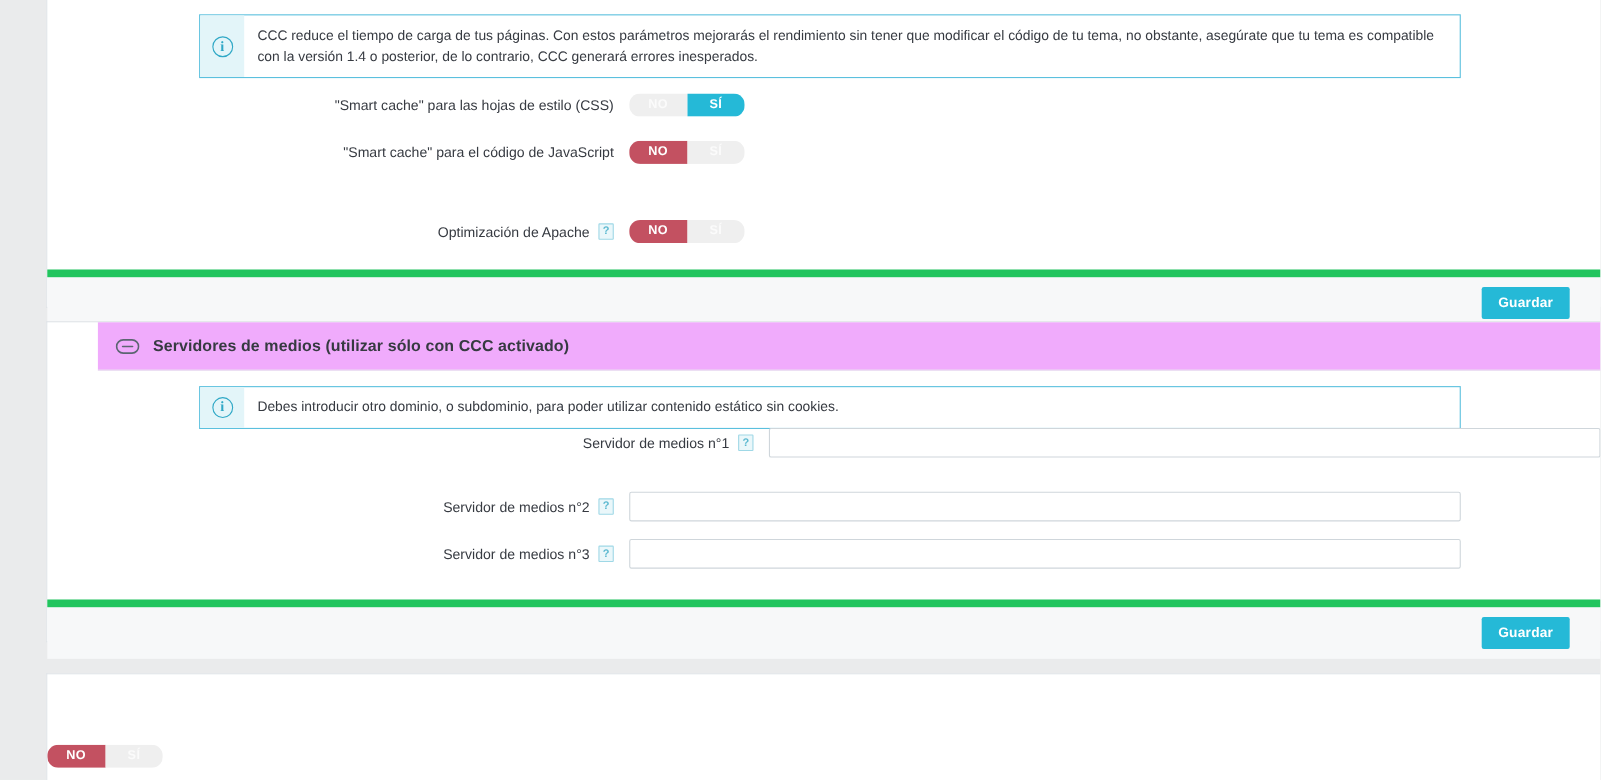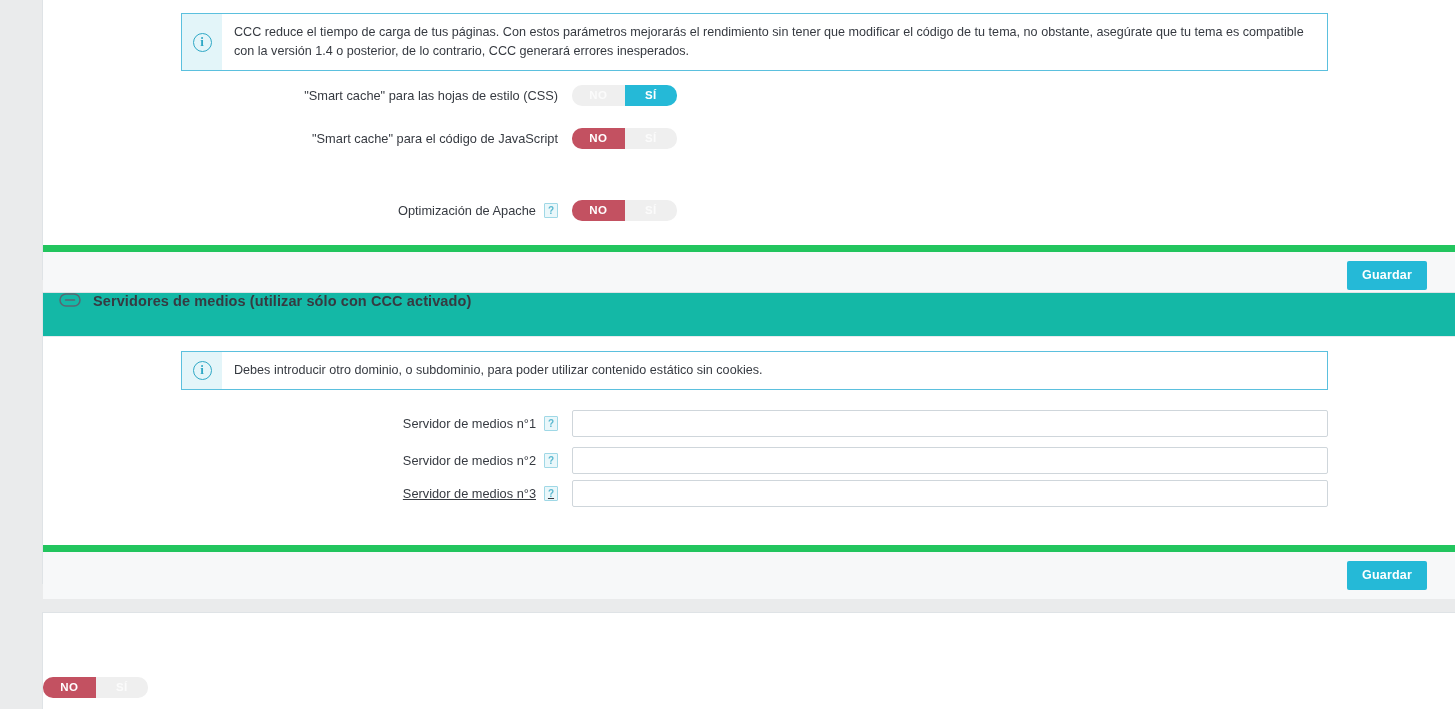--- a/index.html
+++ b/index.html
@@ -18,25 +18,26 @@
   .panel {
     position: absolute;
     left: 42px;
     right: 0;
     background: #ffffff;
     border: 1px solid #dfe3e6;
     border-right: none;
   }
   .panel-header {
     display: flex;
-    align-items: flex-start;
+    align-items: center;
     height: 44px;
     padding: 0 16px;
-    background: #14b8a6;
+    background: #f0abfc;
     border-bottom: 1px solid #e8ebee;
+    margin-left: 46px;
   }
   .panel-header .link-icon {
     width: 22px; height: 14px;
     margin-right: 12px;
     display: inline-block;
     flex: 0 0 auto;
   }
   .panel-title {
     font-size: 14.5px;
     font-weight: bold;
@@ -172,23 +173,23 @@
   #panel-cache    { top: 612px;  height: 160px; }
 
   .alert-ccc   { position: absolute; left: 138px; top: 152px; width: 1147px; }
   .alert-media { position: absolute; left: 138px; top: 58px;  width: 1147px; }
 
   .row-ccc1 { position: absolute; left: 0; top: 224px; width: 100%; }
   .row-ccc2 { position: absolute; left: 0; top: 267px; width: 100%; }
   .row-ccc3 { position: absolute; left: 0; top: 311px; width: 100%; margin-top: 28px; }
   .lbl-w    { width: 529px; }
 
-  .row-ms1 { position: absolute; left: 0; top: 117px; width: 100%; }
+  .row-ms1 { position: absolute; left: 0; top: 96px; width: 100%; justify-content: flex-end; }
   .row-ms2 { position: absolute; left: 0; top: 154px; width: 100%; }
-  .row-ms3 { position: absolute; left: 0; top: 187px; width: 100%; text-decoration: underline; }
+  .row-ms3 { position: absolute; left: 0; top: 197px; width: 100%; }
 
   .row-cache1 { position: absolute; left: 0; top: 64px; width: 100%; }
 
   .footer-ccc   { position: absolute; left: 0; right: 0; top: 384px; }
   .footer-media { position: absolute; left: 0; right: 0; top: 252px; }
 </style>
 </head>
 <body>
 
 <div class="page">

